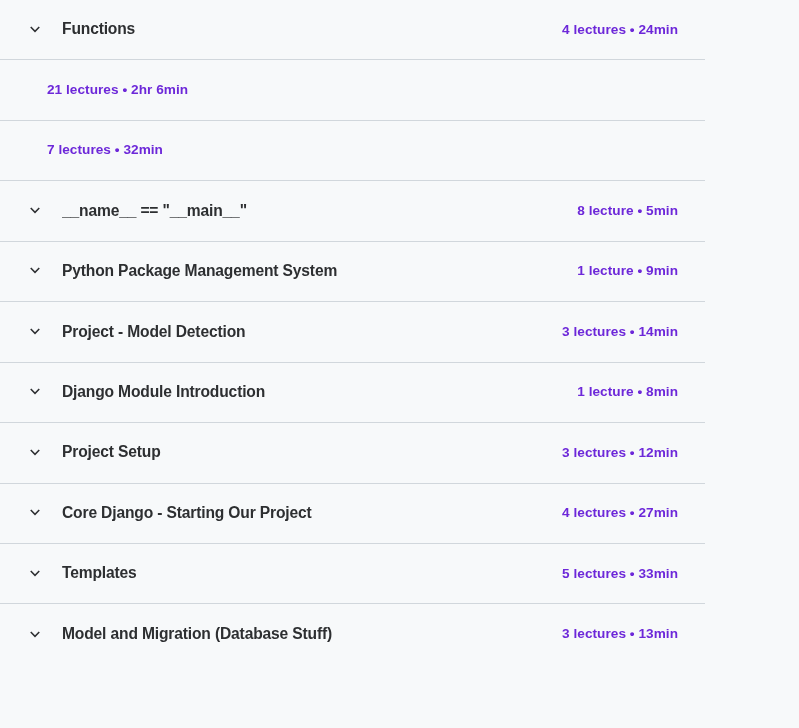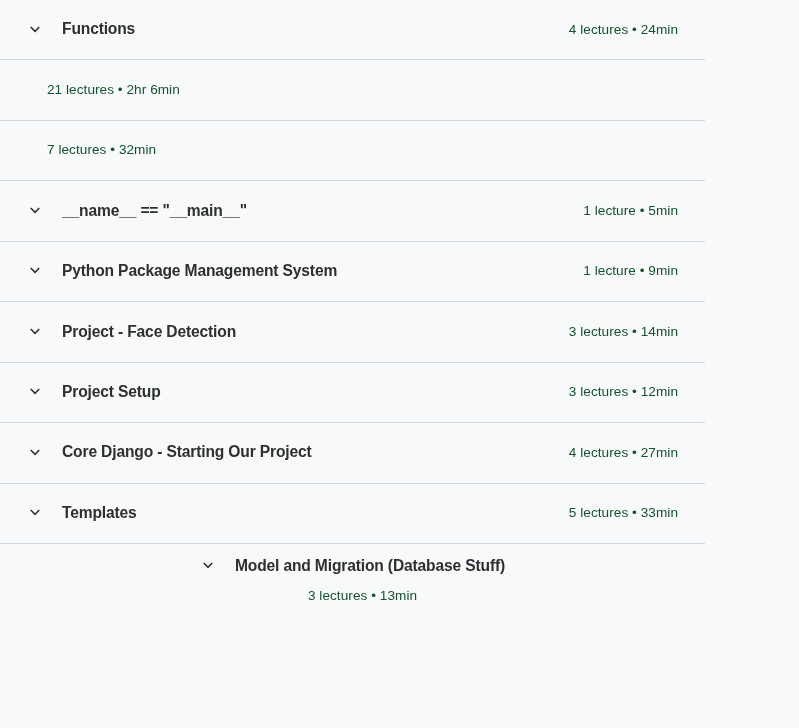--- a/index.html
+++ b/index.html
@@ -31,21 +31,20 @@
     align-items: center;
     justify-content: space-between;
     padding: 0 27px 0 27px;
     background: #f7f9fa;
     border-bottom: 1px solid #d1d7dc;
     cursor: pointer;
     user-select: none;
   }
   .section-row:last-child {
     border-bottom: none;
-    flex-direction: column;
   }
 
   .row-left {
     display: flex;
     align-items: center;
     min-width: 0;
     flex: 1 1 auto;
   }
 
   .chevron-icon {
@@ -68,22 +67,22 @@
     color: #2d2f31;
     line-height: 1.2;
     letter-spacing: -0.15px;
     white-space: nowrap;
     overflow: hidden;
     text-overflow: ellipsis;
   }
 
   .section-meta {
     font-size: 13.6px;
-    font-weight: normal;
-    color: #14532d;
+    font-weight: bold;
+    color: #6d28d9;
     line-height: 1.2;
     white-space: nowrap;
     flex: 0 0 auto;
     margin-left: 20px;
     letter-spacing: 0.05px;
     text-align: center;
   }
 </style>
 </head>
 <body>
@@ -108,43 +107,54 @@
     </div>
     <div class="section-row">
       <div class="row-left">
         <span class="chevron-icon">
           <svg width="16" height="16" viewBox="0 0 16 16" aria-hidden="true">
             <path d="M3.2 5.6 L8 10.4 L12.8 5.6 L11.7 4.6 L8 8.3 L4.3 4.6 Z" fill="currentColor"></path>
           </svg>
         </span>
         <span class="section-title">__name__ == "__main__"</span>
       </div>
-      <span class="section-meta">1 lecture • 5min</span>
+      <span class="section-meta">8 lecture • 5min</span>
     </div>
     <div class="section-row">
       <div class="row-left">
         <span class="chevron-icon">
           <svg width="16" height="16" viewBox="0 0 16 16" aria-hidden="true">
             <path d="M3.2 5.6 L8 10.4 L12.8 5.6 L11.7 4.6 L8 8.3 L4.3 4.6 Z" fill="currentColor"></path>
           </svg>
         </span>
         <span class="section-title">Python Package Management System</span>
       </div>
       <span class="section-meta">1 lecture • 9min</span>
     </div>
     <div class="section-row">
       <div class="row-left">
         <span class="chevron-icon">
           <svg width="16" height="16" viewBox="0 0 16 16" aria-hidden="true">
             <path d="M3.2 5.6 L8 10.4 L12.8 5.6 L11.7 4.6 L8 8.3 L4.3 4.6 Z" fill="currentColor"></path>
           </svg>
         </span>
-        <span class="section-title">Project - Face Detection</span>
+        <span class="section-title">Project - Model Detection</span>
       </div>
       <span class="section-meta">3 lectures • 14min</span>
+    </div>
+    <div class="section-row">
+      <div class="row-left">
+        <span class="chevron-icon">
+          <svg width="16" height="16" viewBox="0 0 16 16" aria-hidden="true">
+            <path d="M3.2 5.6 L8 10.4 L12.8 5.6 L11.7 4.6 L8 8.3 L4.3 4.6 Z" fill="currentColor"></path>
+          </svg>
+        </span>
+        <span class="section-title">Django Module Introduction</span>
+      </div>
+      <span class="section-meta">1 lecture • 8min</span>
     </div>
     <div class="section-row">
       <div class="row-left">
         <span class="chevron-icon">
           <svg width="16" height="16" viewBox="0 0 16 16" aria-hidden="true">
             <path d="M3.2 5.6 L8 10.4 L12.8 5.6 L11.7 4.6 L8 8.3 L4.3 4.6 Z" fill="currentColor"></path>
           </svg>
         </span>
         <span class="section-title">Project Setup</span>
       </div>

